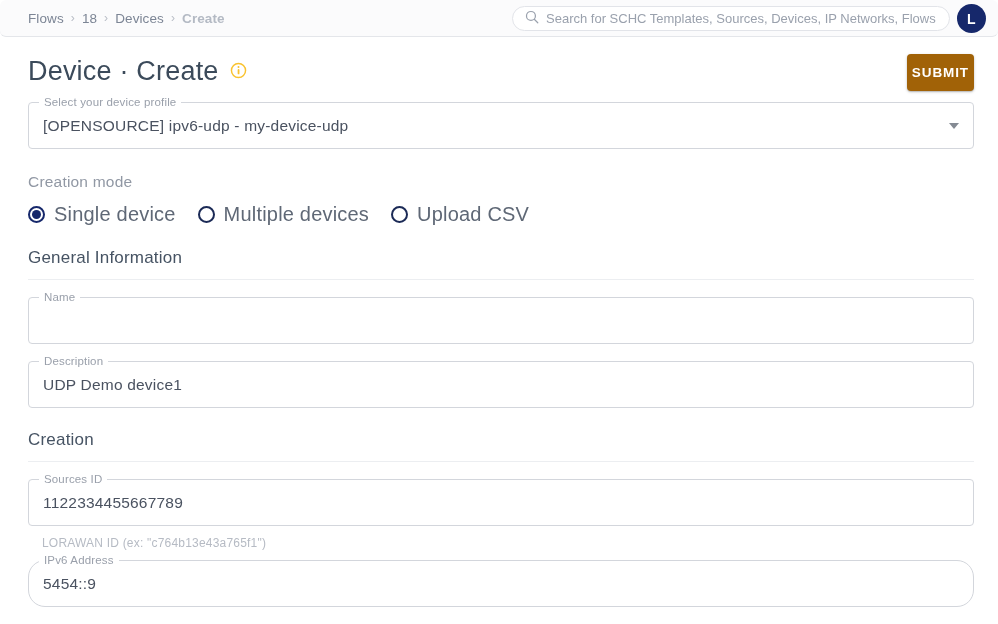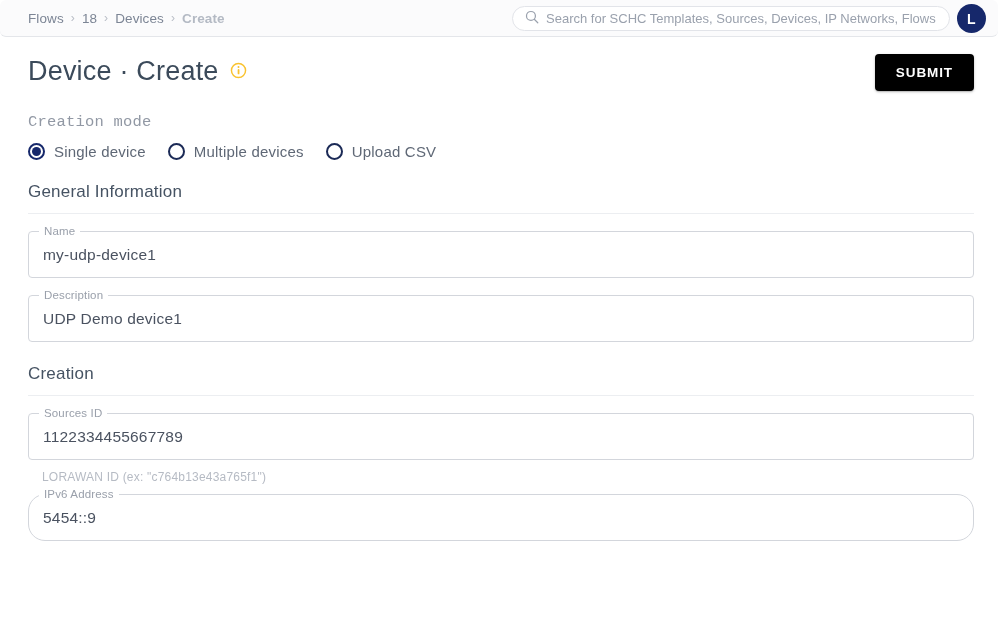--- a/index.html
+++ b/index.html
@@ -114,29 +114,29 @@
     text-align: right;
   }
   .info-icon {
     margin-left: 11px;
     margin-top: 3px;
     flex: 0 0 auto;
     display: block;
   }
   .spacer { flex: 1 1 auto; }
   .submit-btn {
-    background: #000000;
+    background: #a16207;
     color: #ffffff;
     border: 0;
     border-radius: 4px;
     font-family: "Liberation Sans", sans-serif;
     font-size: 13.5px;
     font-weight: 600;
     letter-spacing: .9px;
-    padding: 11px 21px;
+    padding: 11px 5px;
     cursor: pointer;
     box-shadow: 0 1px 3px rgba(0,0,0,.22), 0 1px 1px rgba(0,0,0,.12);
     margin-top: 2px;
   }
 
   
   .field {
     position: relative;
     border: 1px solid #d3d6dc;
     border-radius: 4px;
@@ -183,21 +183,20 @@
   }
 
   .mt-profile { margin-top: 13px; }
 
   
   .group-label {
     font-size: 15.5px;
     color: #9198a4;
     letter-spacing: .2px;
     margin: 24px 0 0 0;
-    font-family: Liberation Mono, monospace;
   }
   .radio-row {
     display: flex;
     align-items: center;
     margin-top: 12px;
   }
   .radio-item {
     display: flex;
     align-items: center;
     margin-right: 22px;
@@ -217,21 +216,21 @@
     content: "";
     position: absolute;
     left: 50%; top: 50%;
     width: 9px; height: 9px;
     margin: -4.5px 0 0 -4.5px;
     border-radius: 50%;
     background: #16286b;
   }
   .radio-label {
     margin-left: 9px;
-    font-size: 15px;
+    font-size: 20px;
     color: #5f6876;
     letter-spacing: .2px;
     white-space: nowrap;
   }
 
   
   .section-title {
     font-size: 17px;
     font-weight: 400;
     color: #465363;
@@ -290,20 +289,25 @@
       <svg width="17" height="17" viewBox="0 0 20 20" fill="none">
         <circle cx="10" cy="10" r="8.3" stroke="#f9c22e" stroke-width="1.7"></circle>
         <circle cx="10" cy="5.9" r="1.15" fill="#f9c22e"></circle>
         <rect x="9" y="8.3" width="2.1" height="6.2" rx="1" fill="#f9c22e"></rect>
       </svg>
     </span>
     <div class="spacer"></div>
     <button class="submit-btn">SUBMIT</button>
   </div>
 
+  <div class="field select mt-profile">
+    <span class="field-legend">Select your device profile</span>
+    <span class="field-value">[OPENSOURCE] ipv6-udp - my-device-udp</span>
+    <span class="select-arrow"></span>
+  </div>
 
   <p class="group-label">Creation mode</p>
   <div class="radio-row">
     <div class="radio-item">
       <span class="radio-dot on"></span>
       <span class="radio-label">Single device</span>
     </div>
     <div class="radio-item">
       <span class="radio-dot off"></span>
       <span class="radio-label">Multiple devices</span>
@@ -312,21 +316,20 @@
       <span class="radio-dot off"></span>
       <span class="radio-label">Upload CSV</span>
     </div>
   </div>
 
   <h2 class="section-title">General Information</h2>
   <div class="section-rule"></div>
 
   <div class="field mt-field">
     <span class="field-legend">Name</span>
-    <input class="field-value" type="text" value="my-udp-device1" style="">
   </div>
 
   <div class="field mt-field">
     <span class="field-legend">Description</span>
     <input class="field-value" type="text" value="UDP Demo device1" style="">
   </div>
 
   <h2 class="section-title">Creation</h2>
   <div class="section-rule"></div>
 

